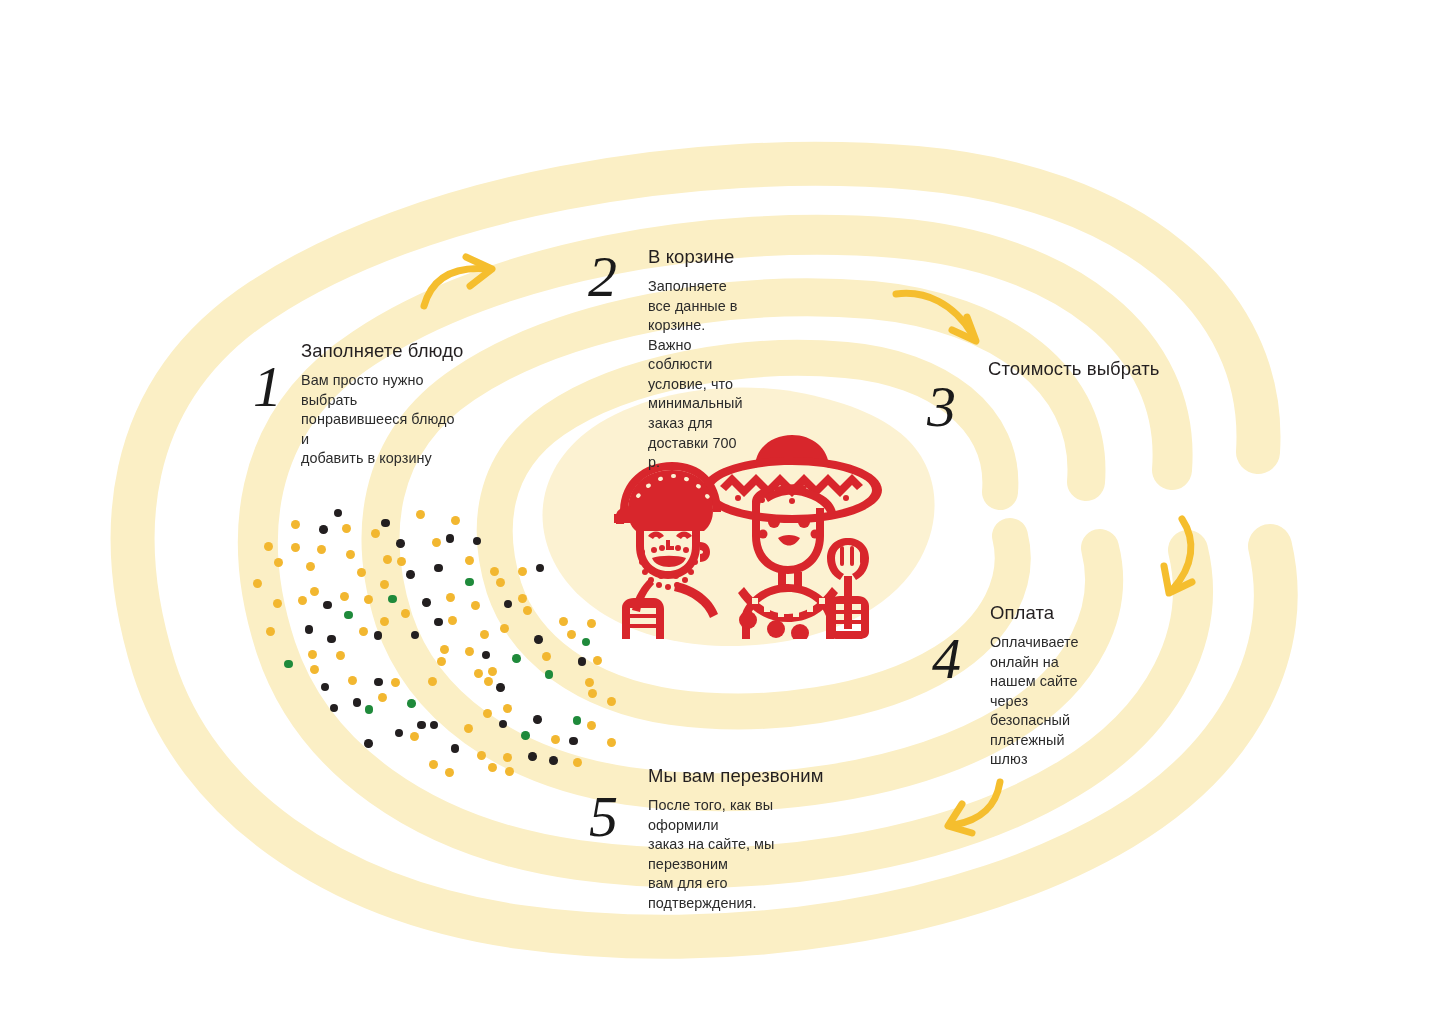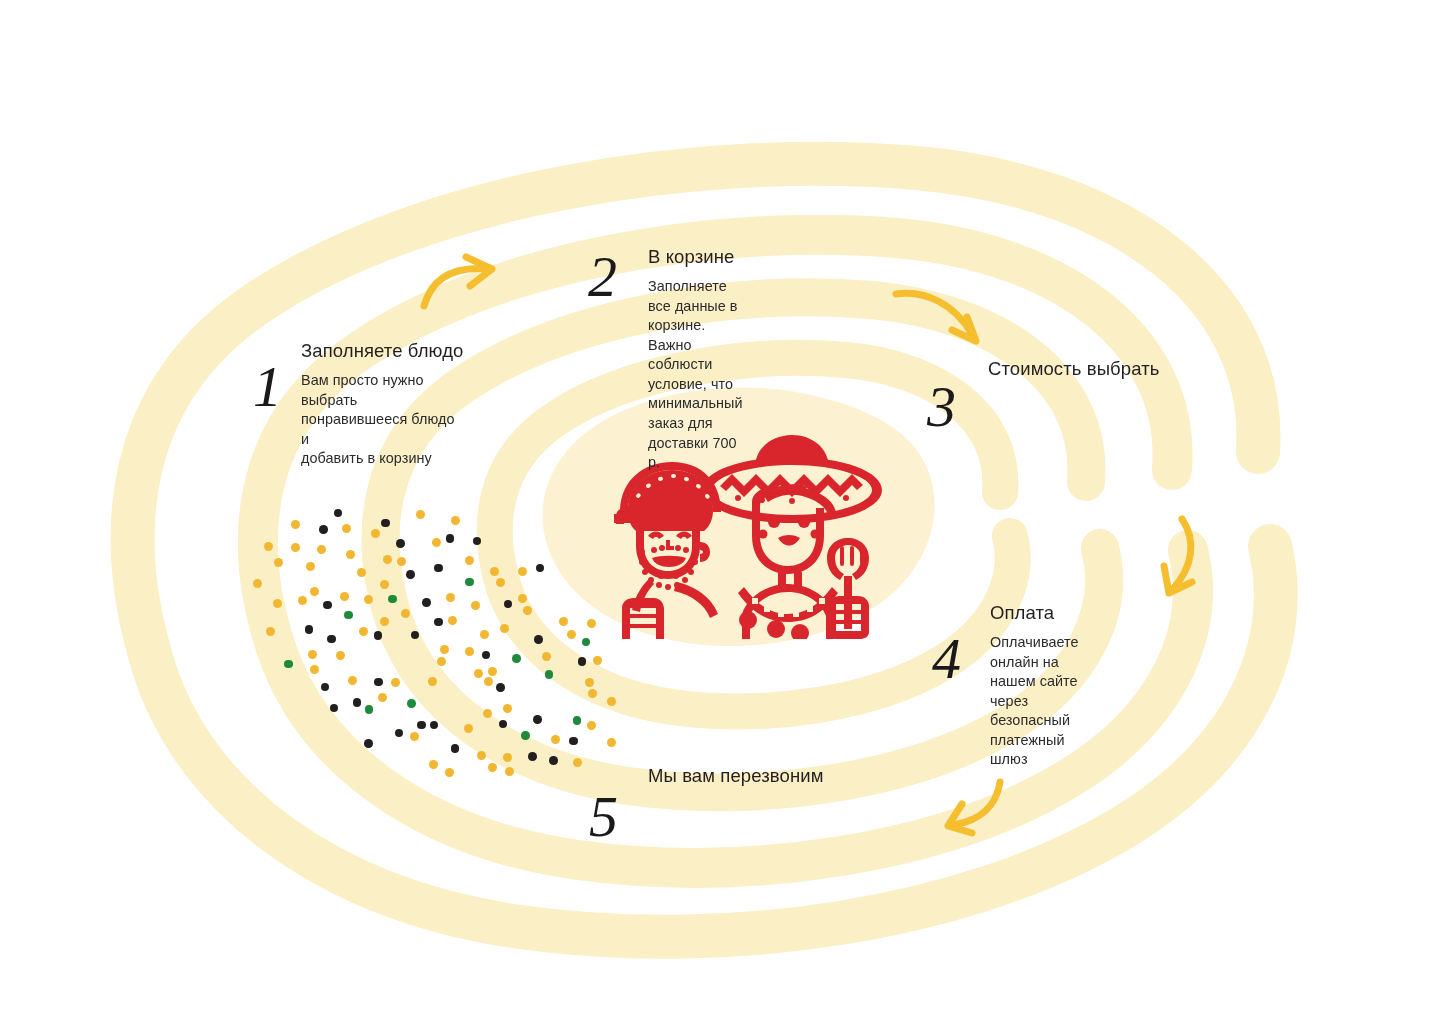--- a/index.html
+++ b/index.html
@@ -502,16 +502,19 @@
       <div class="step-text">Оплачиваете онлайн на
 нашем сайте через
 безопасный платежный шлюз</div>
     </div>
   </div>
 
   <div class="step" id="step-5">
     <div class="step-num">5</div>
     <div class="step-body">
       <div class="step-head">Мы вам перезвоним</div>
+      <div class="step-text">После того, как вы оформили
+заказ на сайте, мы перезвоним
+вам для его подтверждения.</div>
     </div>
   </div>
 
 </div>
 
 </body></html>

